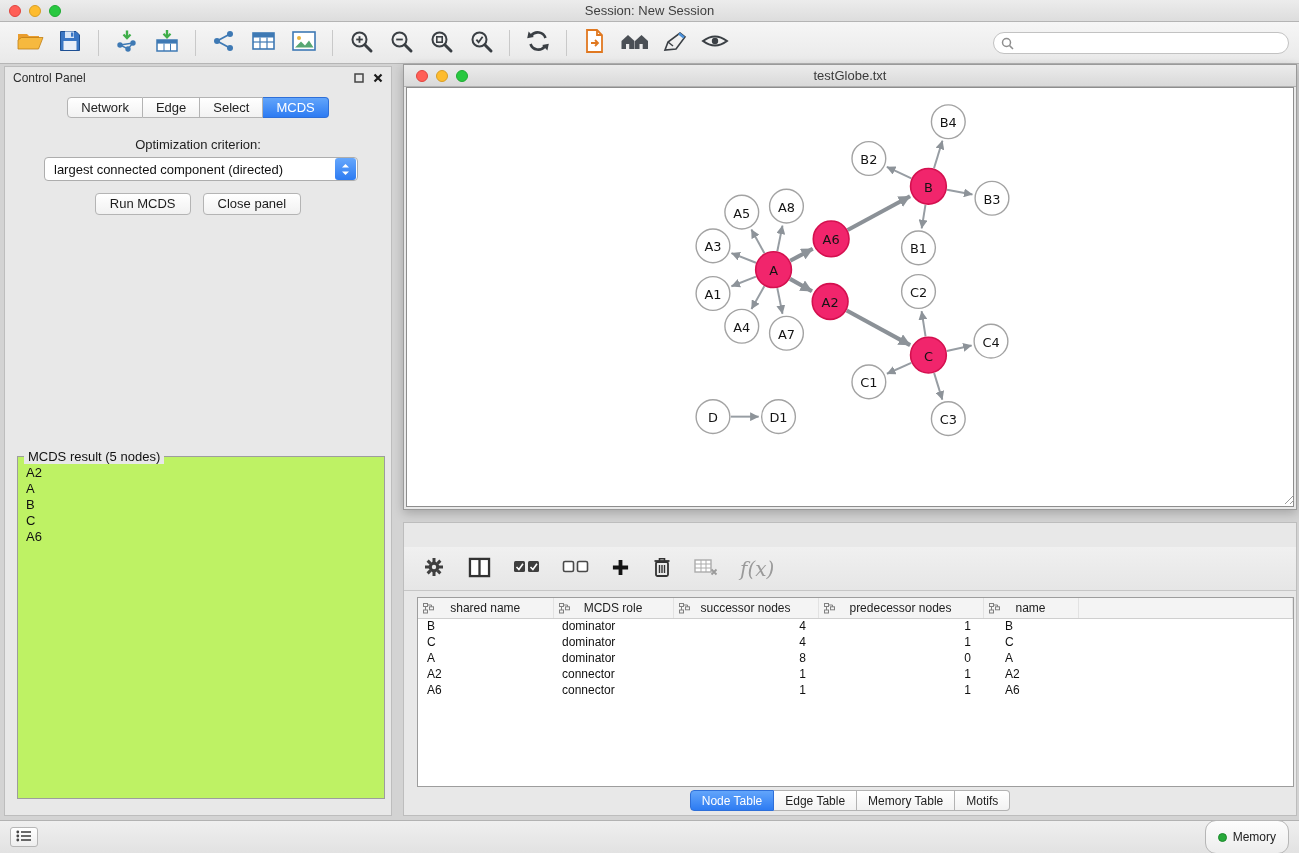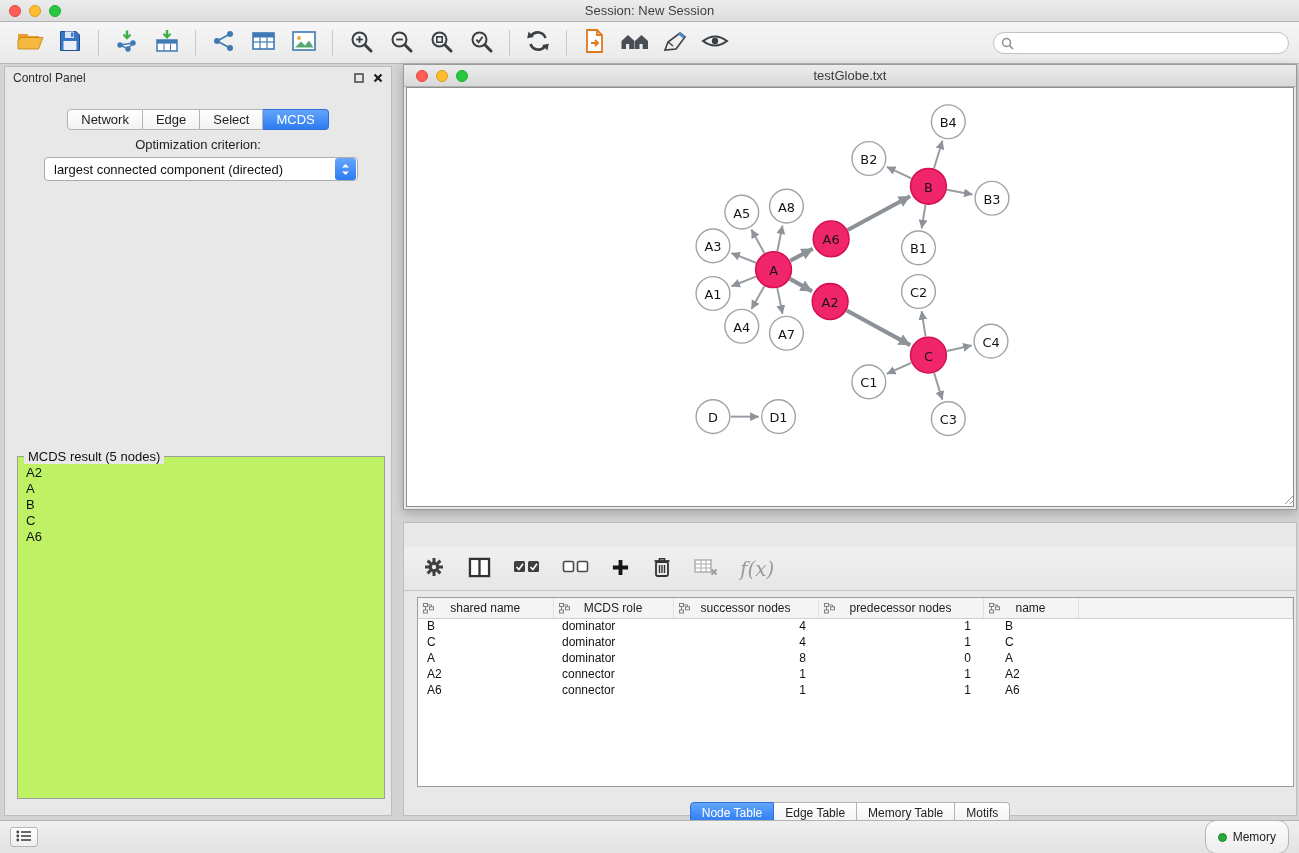--- a/index.html
+++ b/index.html
@@ -30,21 +30,21 @@
   .search-ic { position:absolute; left:8px; top:5px; }
   
   .panel-header { height:22px; display:flex; align-items:center; padding:0 8px; font-size:12px; color:#2d2d2d; }
   .ph-icons { margin-left:auto; display:flex; gap:9px; align-items:center; }
   .ph-btn { display:flex; align-items:center; justify-content:center; cursor:default; }
   
   .control-panel { position:absolute; left:4px; top:66px; width:388px; height:750px;
     background:#e8e8e8; border:1px solid #bdbdbd; }
   .cp-tabs { position:absolute; left:0; top:30px; width:100%; display:flex; justify-content:center; }
   .seg-btn { border:1px solid #b3b3b3; background:linear-gradient(#ffffff,#f2f2f2);
-    padding:2px 13px; font-size:13px; color:#222; height:21px; line-height:16px; cursor:default;margin-top:12px; }
+    padding:2px 13px; font-size:13px; color:#222; height:21px; line-height:16px; cursor:default; }
   .seg-btn + .seg-btn { border-left:none; }
   .seg-btn:first-child { border-radius:4px 0 0 4px; }
   .seg-btn:last-child { border-radius:0 4px 4px 0; }
   .seg-btn.active { background:linear-gradient(#62a5fb,#2d7bf2); color:#fff; border-color:#2e6fd8; }
   .opt-label { position:absolute; top:70px; width:100%; text-align:center; font-size:13px; color:#1e1e1e; }
   .select { position:absolute; left:39px; top:90px; width:314px; height:24px; background:#fff;
     border:1px solid #adadad; border-radius:4px; display:flex; align-items:center; }
   .select-value { flex:1; padding-left:9px; font-size:13px; color:#111; white-space:nowrap; overflow:hidden; }
   .select-stepper { width:21px; height:22px; border-radius:3px; margin-right:1px;
     background:linear-gradient(#66a7fc,#2d7bf2); display:flex; align-items:center; justify-content:center; }
@@ -310,20 +310,24 @@
     </div>
   <div class="opt-label">Optimization criterion:</div>
   <div class="select">
     <span class="select-value">largest connected component (directed)</span>
     <span class="select-stepper">
       <svg width="9" height="13" viewBox="0 0 9 13">
           <path d="M4.5 1 L8 4.6 H1 Z" fill="#fff"></path>
           <path d="M4.5 12 L1 8.4 H8 Z" fill="#fff"></path>
         </svg>
     </span>
+  </div>
+  <div class="cp-buttons">
+    <button class="push-btn">Run MCDS</button>
+    <button class="push-btn">Close panel</button>
   </div>
   <div class="mcds-fieldset">
     <div class="mcds-legend">MCDS result (5 nodes)</div>
     <div class="mcds-list" id="mcds-list">
         <div class="mcds-item">A2</div>
         <div class="mcds-item">A</div>
         <div class="mcds-item">B</div>
         <div class="mcds-item">C</div>
         <div class="mcds-item">A6</div>
       </div>

